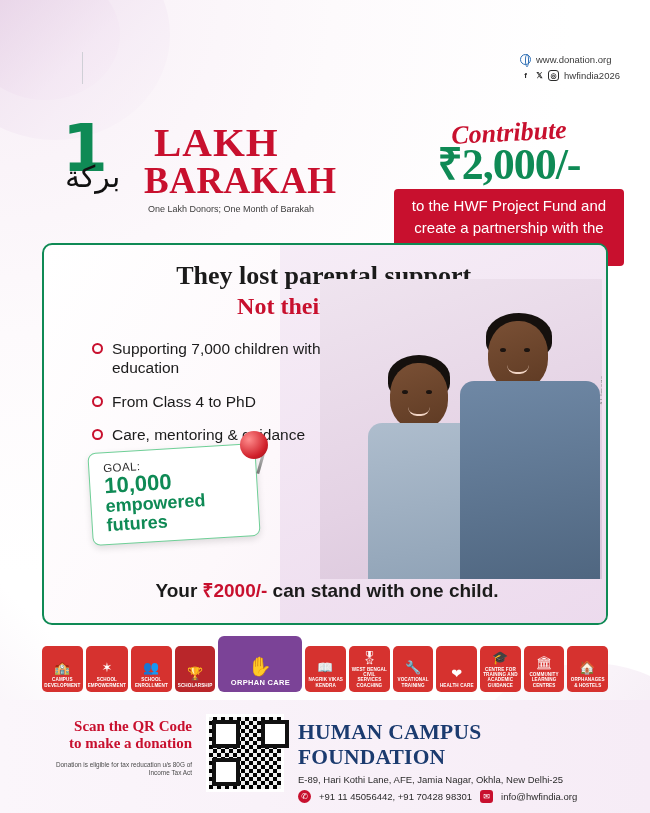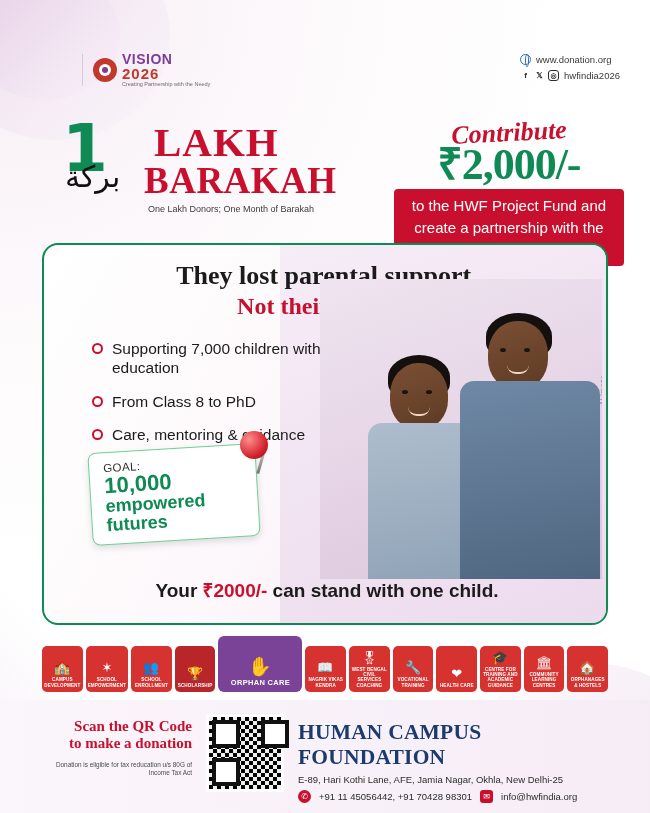--- a/index.html
+++ b/index.html
@@ -178,21 +178,21 @@
     background: #c8102e; color: #ffffff;
     font-size: 15px; line-height: 1.45;
     padding: 6px 8px; border-radius: 4px; margin-top: 1px;
   }
 
   
   .main-card {
     position: absolute; left: 42px; top: 243px;
     width: 566px; height: 382px;
     border: 2px solid #0f8a55;
-    border-radius: 16px;
+    border-radius: 10px;
     background: linear-gradient(120deg, #ffffff 0%, #fdf8fb 45%, #f4e9f4 100%);
     overflow: hidden;
   }
   .main-card .inner-purple {
     position: absolute; right: 0; top: 0; bottom: 0; width: 58%;
     background: linear-gradient(160deg, rgba(245,235,246,.9), rgba(235,216,236,.85));
   }
   .headline {
     position: absolute; left: 0; top: 16px; width: 566px; text-align: center;
     font-family: "Liberation Serif", serif;
@@ -402,28 +402,20 @@
 
 <div class="poster">
   <div class="corner-swirl-tl"></div>
   <div class="corner-swirl-tl2"></div>
   <div class="corner-swirl-br"></div>
   <div class="corner-swirl-bl"></div>
 
   <div class="header">
     <div class="logos">
       <div class="logo-divider"></div>
-      <div class="vision-logo">
-        <div class="vision-mark"></div>
-        <div class="vision-text">
-          <div class="v1">VISION</div>
-          <div class="v2">2026</div>
-          <div class="v3">Creating Partnership with the Needy</div>
-        </div>
-      </div>
     </div>
 
     <div class="contacts">
       <div class="contact-row">
         <span class="globe-icon"></span>
         <span>www.donation.org</span>
       </div>
       <div class="contact-row">
         <span class="social-icons">
           <span class="si">f</span>
@@ -455,21 +447,21 @@
     <div class="headline">They lost parental support.</div>
     <div class="headline2">Not their dreams.</div>
 
     <div class="bullets">
       <div class="bullet">
         <span class="dot"></span>
         <span class="btext">Supporting 7,000 children with education</span>
       </div>
       <div class="bullet">
         <span class="dot"></span>
-        <span class="btext">From Class 8 to PhD</span>
+        <span class="btext">From Class 4 to PhD</span>
       </div>
       <div class="bullet">
         <span class="dot"></span>
         <span class="btext">Care, mentoring &amp; guidance</span>
       </div>
     </div>
 
     <svg class="dotted-arrow" viewBox="0 0 60 92">
       <path d="M4 4 C 44 10, 56 40, 30 78" stroke="#e39ab4" stroke-width="2" fill="none" stroke-dasharray="4 5"></path>
       <path d="M30 78 l 8 -10 M30 78 l -9 -5" stroke="#e39ab4" stroke-width="2" fill="none"></path>

